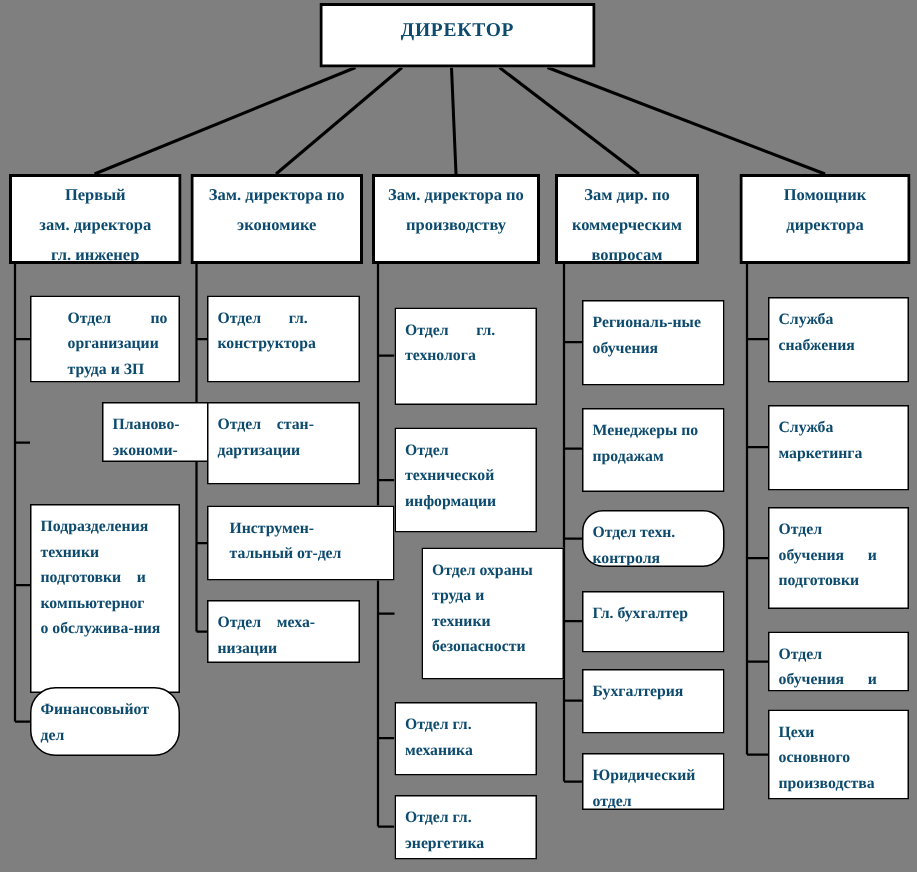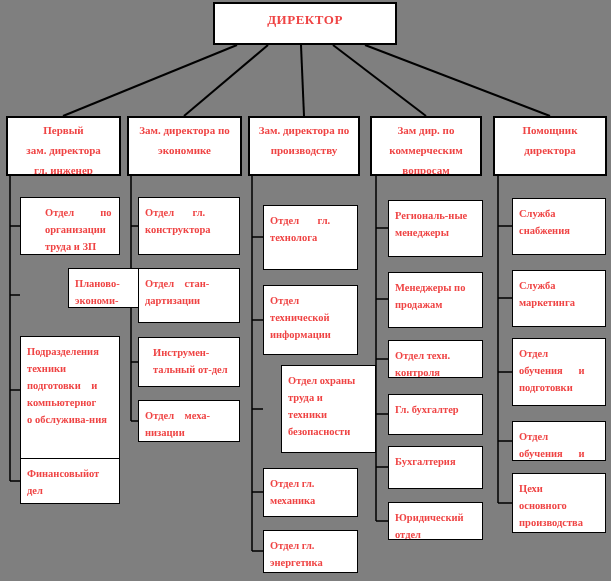--- a/index.html
+++ b/index.html
@@ -10,21 +10,21 @@
     position:relative;
     overflow:hidden;
   }
   #canvas { position:absolute; left:0; top:0; width:611px; height:581px; }
   svg.lines { position:absolute; left:0; top:0; z-index:0; }
   .box {
     position:absolute;
     background:#ffffff;
     border:1.5px solid #000;
     box-sizing:border-box;
-    color:#ef4444;
+    color:#0c4a6e;
     font-weight:bold;
     white-space:pre-wrap;
     overflow:hidden;
     z-index:1;
   }
   .director {
     border-width:2px;
     text-align:center;
     font-size:13px;
     letter-spacing:0.5px;
@@ -69,68 +69,68 @@
 
   <div class="box director" style="left:213px; top:2px; width:184px; height:43px;">ДИРЕКТОР</div>
 
   <div class="box hdr" style="left:6px;   top:116px; width:115px; height:60px;">Первый
 зам. директора
 гл. инженер</div>
   <div class="box hdr" style="left:127px; top:116px; width:115px; height:60px;">Зам. директора по
 экономике</div>
   <div class="box hdr" style="left:248px; top:116px; width:112px; height:60px;">Зам. директора по
 производству</div>
-  <div class="box hdr" style="left:370px; top:116px; width:112px; height:60px;text-align:center;">Зам дир. по
+  <div class="box hdr" style="left:370px; top:116px; width:96px; height:60px;text-align:center;">Зам дир. по
 коммерческим
 вопросам</div>
   <div class="box hdr" style="left:493px; top:116px; width:114px; height:60px;text-align:center;">Помощник
 директора</div>
 
   <div class="box child" style="left:20px; top:197px; width:100px; height:58px;padding-left:24px;">Отдел          по
 организации
 труда и ЗП</div>
   <div class="box child" style="left:20px; top:268px; width:100px; height:40px;margin-left:48px;">Планово-
 экономи-
 ческий отдел</div>
   <div class="box child" style="left:20px; top:336px; width:100px; height:126px;">Подразделения
 техники
 подготовки    и
 компьютерног
 о обслужива-ния</div>
-  <div class="box child" style="left:20px; top:458px; width:100px; height:46px;">Финансовыйот
+  <div class="box child" style="left:20px; top:458px; width:100px; height:46px;border-radius:17px;">Финансовыйот
 дел</div>
 
   <div class="box child" style="left:138px; top:197px; width:102px; height:58px;">Отдел       гл.
 конструктора</div>
   <div class="box child" style="left:138px; top:268px; width:102px; height:55px;">Отдел    стан-
 дартизации</div>
-  <div class="box child" style="left:138px; top:337px; width:102px; height:50px;padding-left:14px;">Инструмен-
+  <div class="box child" style="left:138px; top:337px; width:125px; height:50px;padding-left:14px;">Инструмен-
 тальный от-дел</div>
   <div class="box child" style="left:138px; top:400px; width:102px; height:42px;">Отдел    меха-
 низации</div>
 
   <div class="box child" style="left:263px; top:205px; width:95px; height:65px;">Отдел       гл.
 технолога</div>
   <div class="box child" style="left:263px; top:285px; width:95px; height:70px;">Отдел
 технической
 информации</div>
   <div class="box child" style="left:281px; top:365px; width:95px; height:88px;">Отдел охраны
 труда и
 техники
 безопасности</div>
   <div class="box child" style="left:263px; top:468px; width:95px; height:49px;">Отдел гл.
 механика</div>
   <div class="box child" style="left:263px; top:530px; width:95px; height:43px;">Отдел гл.
 энергетика</div>
 
   <div class="box child" style="left:388px; top:200px; width:95px; height:57px;">Региональ-ные
-менеджеры</div>
+обучения</div>
   <div class="box child" style="left:388px; top:272px; width:95px; height:56px;">Менеджеры по
 продажам</div>
-  <div class="box child" style="left:388px; top:340px; width:95px; height:38px;">Отдел техн.
+  <div class="box child" style="left:388px; top:340px; width:95px; height:38px;border-radius:14px;">Отдел техн.
 контроля</div>
   <div class="box child" style="left:388px; top:394px; width:95px; height:41px;">Гл. бухгалтер</div>
   <div class="box child" style="left:388px; top:446px; width:95px; height:43px;">Бухгалтерия</div>
   <div class="box child" style="left:388px; top:502px; width:95px; height:38px;">Юридический
 отдел</div>
 
   <div class="box child" style="left:512px; top:198px; width:94px; height:57px;">Служба
 снабжения</div>
   <div class="box child" style="left:512px; top:270px; width:94px; height:57px;">Служба
 маркетинга</div>

